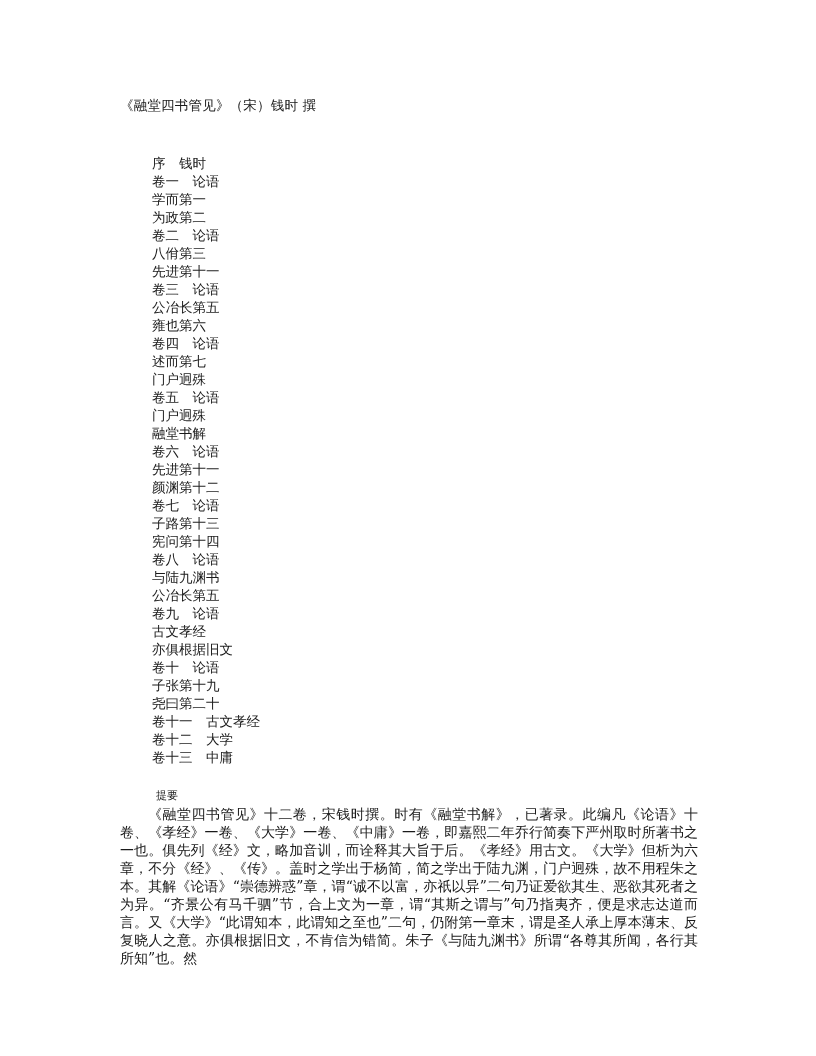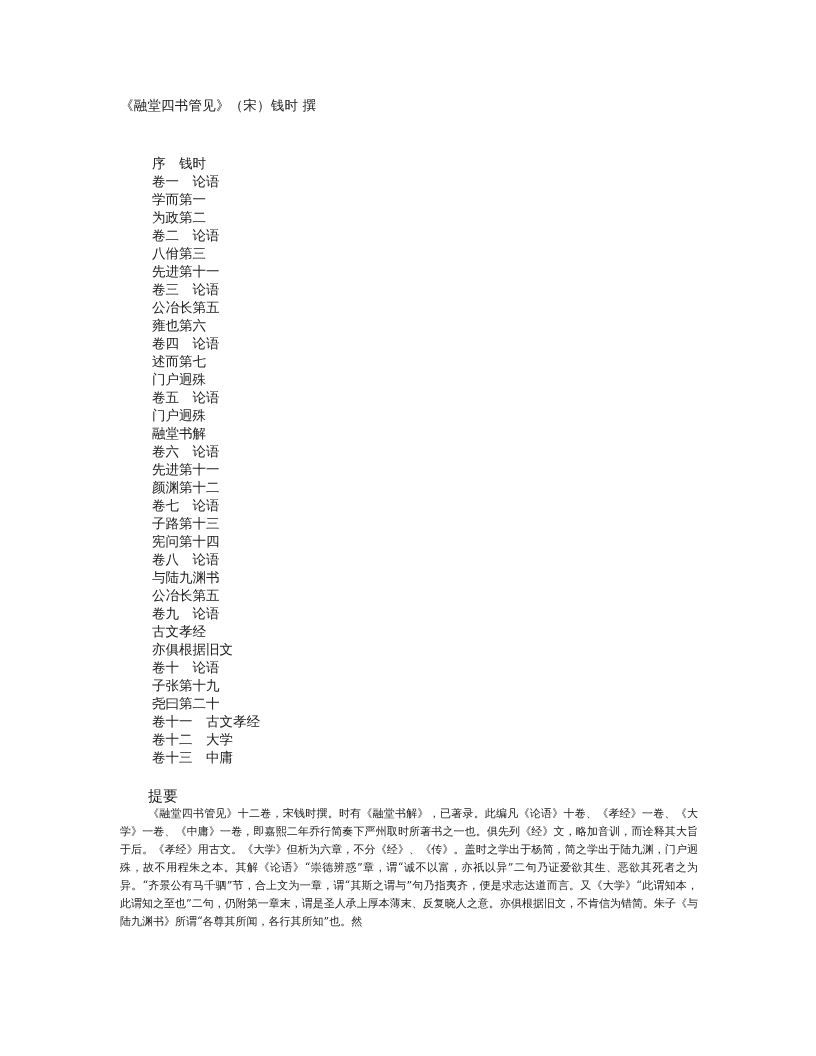--- a/index.html
+++ b/index.html
@@ -41,31 +41,31 @@
       list-style: none;
     }
     .toc li {
       font-size: 13.5px;
       line-height: 18px;
       height: 18px;
       white-space: pre;
     }
     .abstract-heading {
       position: absolute;
-      left: 148px;
+      left: 156px;
       top: 787px;
-      font-size: 15px;
+      font-size: 11px;
       line-height: 18px;
     }
     .abstract-body {
       position: absolute;
       left: 120px;
       top: 805px;
       width: 578px;
-      font-size: 11px;
+      font-size: 14px;
       line-height: 18px;
       text-align: justify;
       text-indent: 28px;
       margin: 0;
     }
   </style>
 </head>
 <body>
 
 <div class="page">

